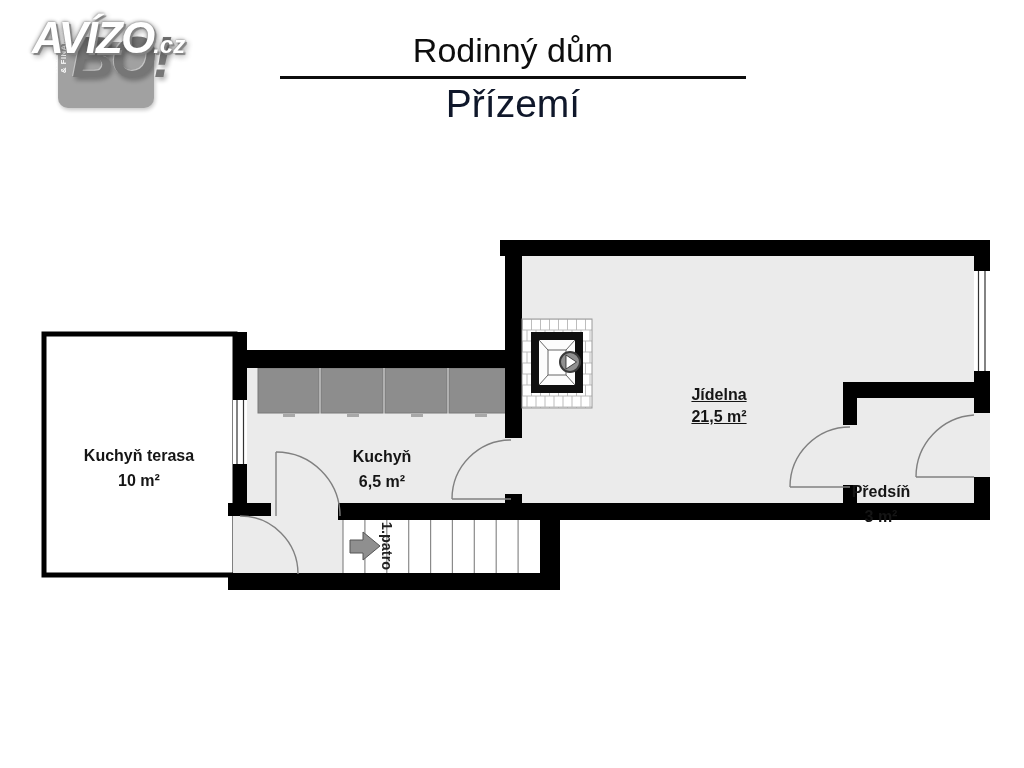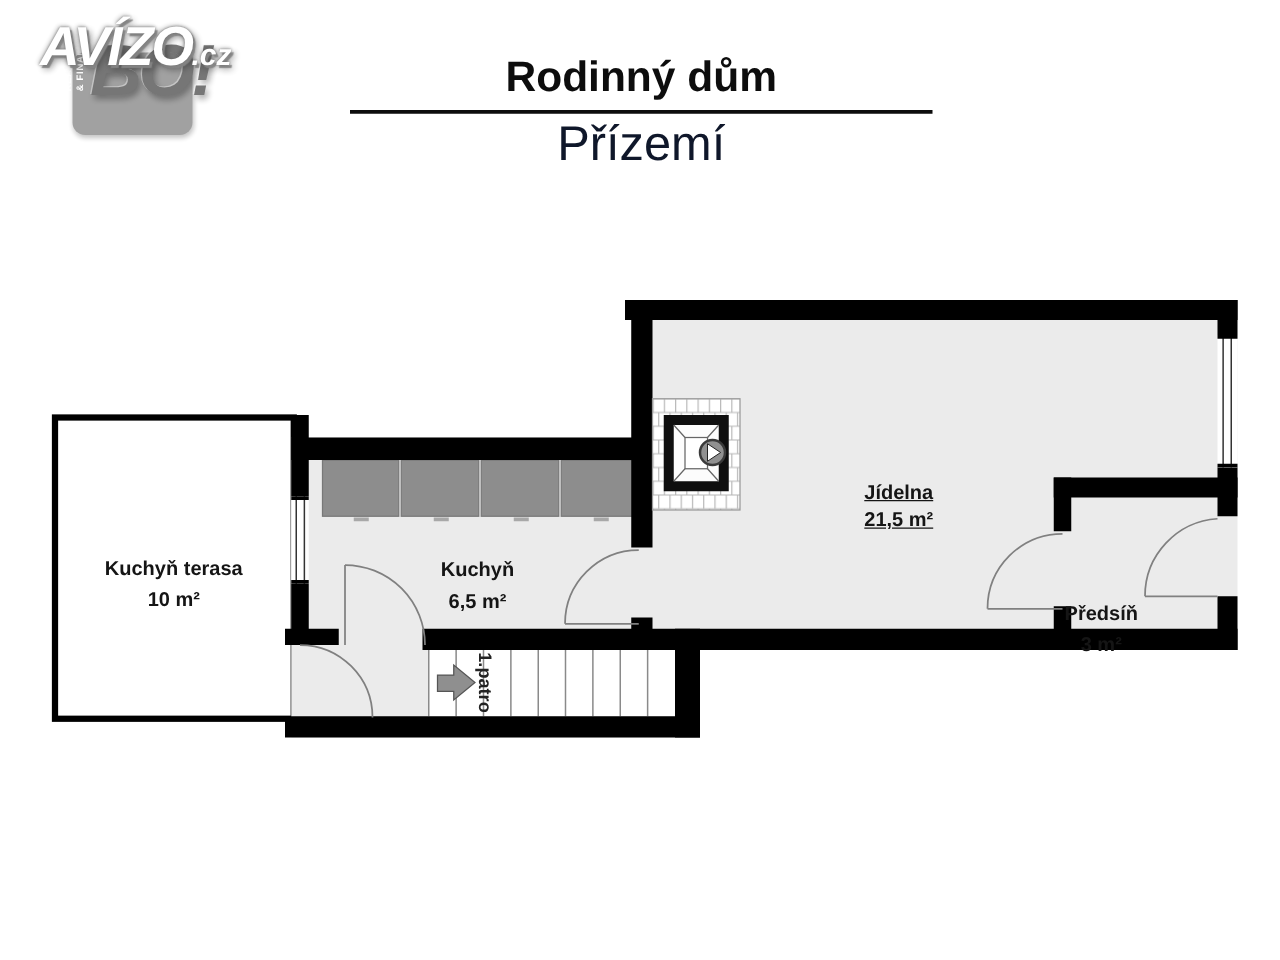--- a/index.html
+++ b/index.html
@@ -30,21 +30,21 @@
     position:absolute;left:12px;top:6px;
     font-style:italic;font-weight:bold;font-size:44px;line-height:1;
     color:#fff;letter-spacing:-2px;white-space:nowrap;
     text-shadow:0 0 2px #666, 2px 2px 1px #808080, 3px 3px 6px rgba(0,0,0,.45), -1px -1px 4px rgba(0,0,0,.25);
   }
   #logo .tld{
     font-size:24px;letter-spacing:0;vertical-align:baseline;
   }
   
   #header{position:absolute;left:280px;top:30px;width:466px;text-align:center;}
-  #header .title{font-size:34px;font-weight:bold;line-height:1.2;color:#0d0d0d;margin-top:12px;}
+  #header .title{font-size:34px;font-weight:normal;line-height:1.2;color:#0d0d0d;}
   #header .rule{margin:5px 0 2px 0;height:3.5px;background:#0d0d0d;border:none;}
   #header .subtitle{font-size:39px;font-weight:normal;line-height:1.2;color:#0f172a;}
   
   #plan-svg{position:absolute;left:0;top:0;}
   .room-label{
     position:absolute;transform:translateX(-50%);
     text-align:center;font-size:16px;font-weight:bold;color:#151515;line-height:25px;
     white-space:nowrap;
   }
   #stairs-label{

